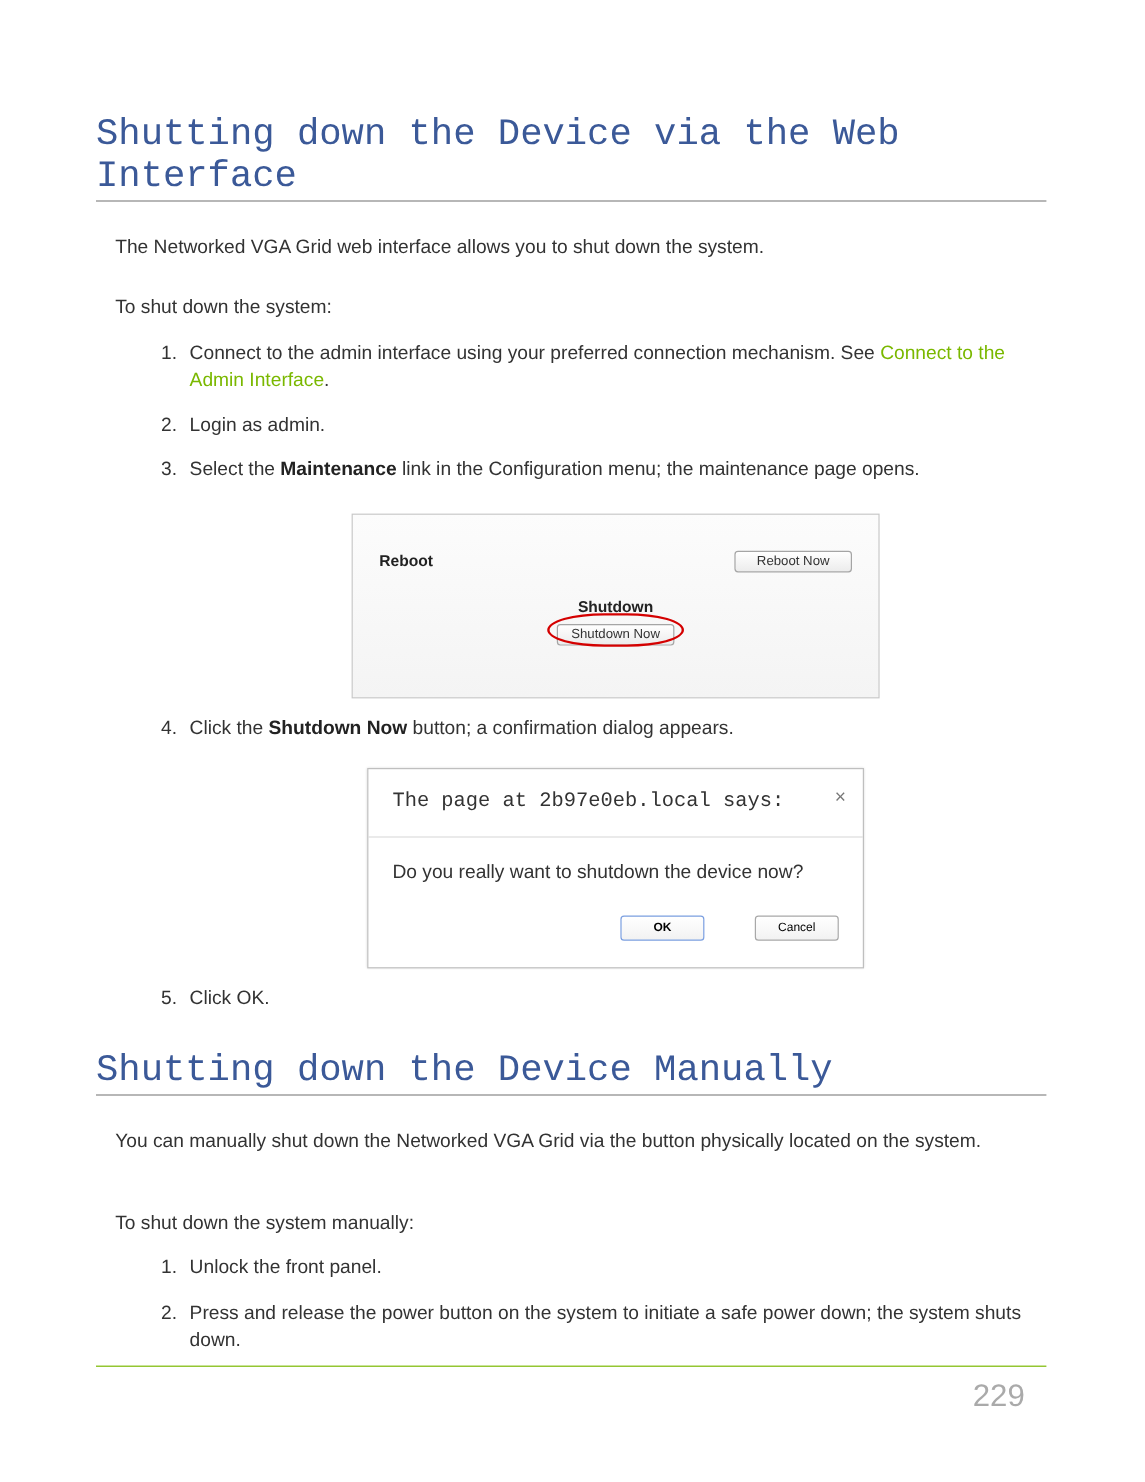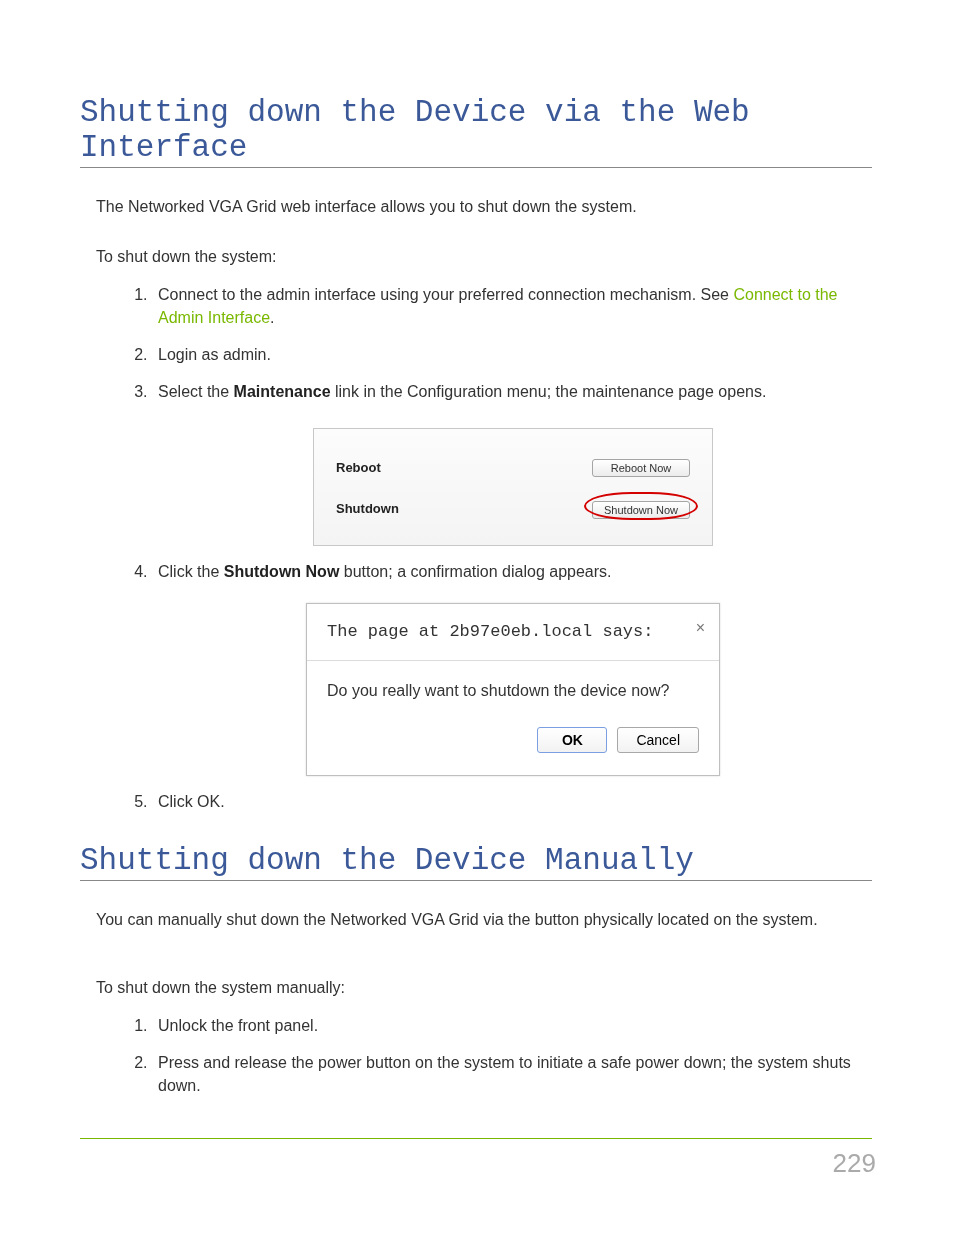--- a/index.html
+++ b/index.html
@@ -60,33 +60,33 @@
   ol.steps li {
     padding-left: 6px;
     margin-bottom: 14px;
     line-height: 1.45;
   }
   .link { color: #7ab800; }
   .bold { font-weight: 700; color: #222; }
 
   
   .panel-figure {
-    width: 400px;
+    width: 440px;
     margin: 24px auto 10px auto;
     border: 1px solid #c8c8c8;
     background: linear-gradient(#fcfcfc, #f4f4f4);
-    padding: 22px 22px 22px 22px;
+    padding: 22px 22px 40px 22px;
   }
   .panel-row {
     display: flex;
     justify-content: space-between;
     align-items: center;
     margin: 8px 0 20px 0;
   }
-  .panel-row:last-child { margin-bottom: 2px; }
+  .panel-row:last-child { margin-bottom: 2px; flex-direction: column; }
   .panel-label {
     font-family: Verdana, Arial, sans-serif;
     font-size: 13px;
     font-weight: 700;
     color: #222;
   }
   .panel-btn {
     font-family: Verdana, Arial, sans-serif;
     font-size: 11px;
     color: #333;
@@ -138,38 +138,39 @@
     color: #333;
     padding: 18px 20px 24px 20px;
   }
   .dialog-actions {
     display: flex;
     justify-content: flex-end;
     gap: 10px;
     padding: 0 20px 22px 20px;
   }
   .dlg-btn {
-    font-size: 14px;
+    font-size: 10px;
     border: 1px solid #a8a8a8;
     border-radius: 3px;
     padding: 4px 18px;
     background: linear-gradient(#ffffff,#f2f2f2);
     min-width: 70px;
+    margin-left: 32px;
   }
   .dlg-btn.primary { font-weight: 700; border-color: #7b9fe0; }
 
   .footer-rule {
     position: absolute;
     left: 80px; right: 82px;
     bottom: 96px;
     border-top: 1px solid #7ab800;
   }
   .page-number {
     position: absolute;
-    right: 78px;
+    right: 100px;
     bottom: 56px;
     font-size: 26px;
     color: #aaaaaa;
     font-weight: 400;
     text-align: center;
   }
 </style>
 </head>
 <body>
 

